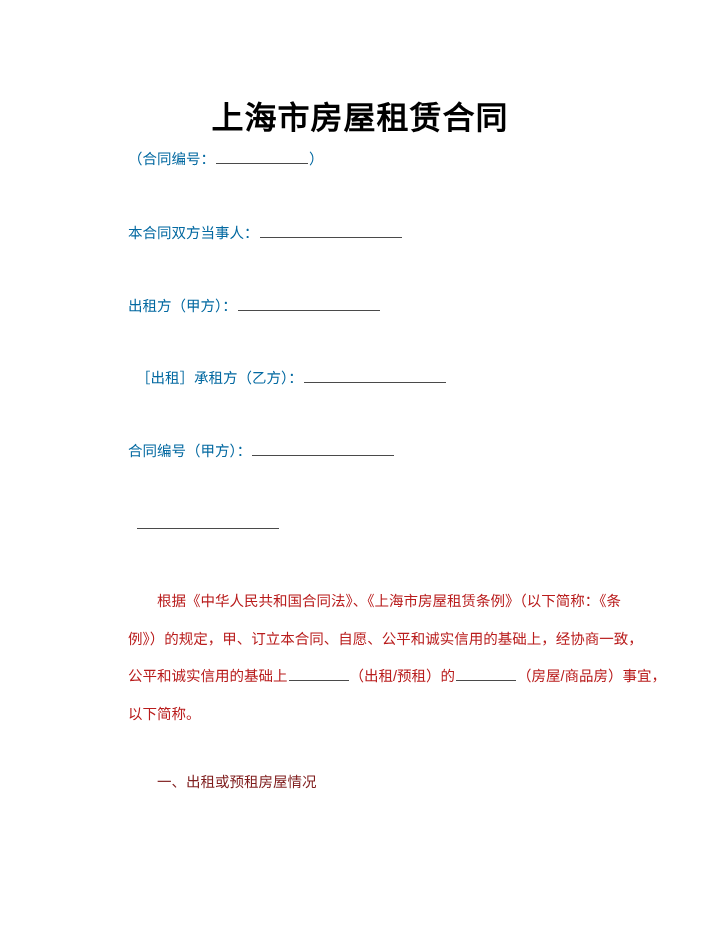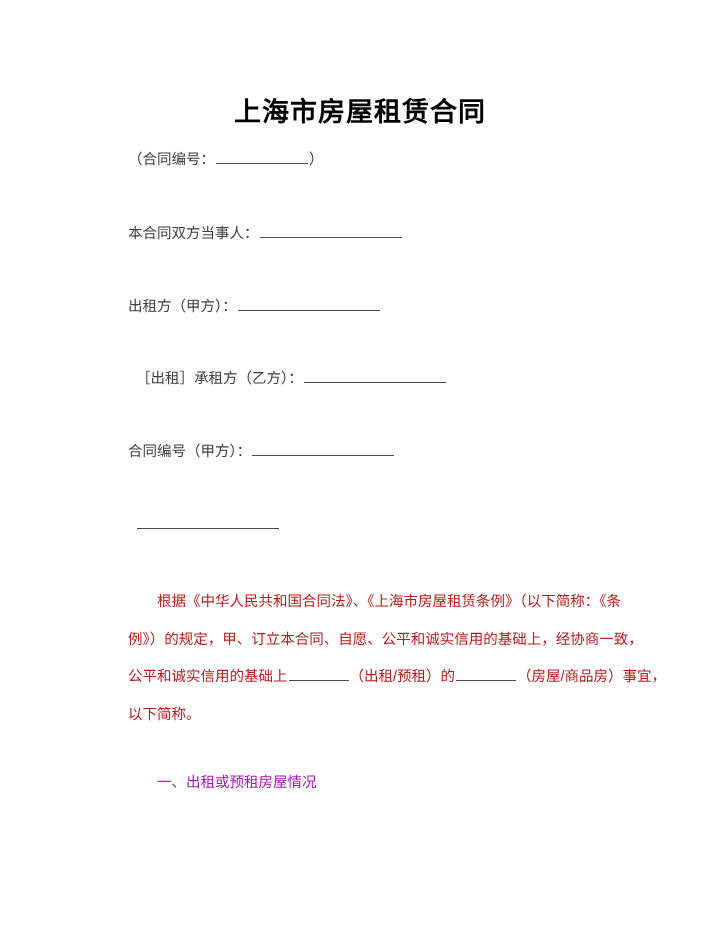--- a/index.html
+++ b/index.html
@@ -24,33 +24,33 @@
     box-sizing: border-box;
   }
 
   
   .doc-title {
     position: absolute;
     top: 78px;
     left: 0;
     width: 720px;
     text-align: center;
-    font-size: 27px;
+    font-size: 32px;
     font-weight: bold;
     letter-spacing: 1px;
     color: #000000;
     line-height: 1.2;
   }
 
   
   .field-line {
     position: absolute;
     left: 128px;
     font-size: 14.5px;
-    color: #404040;
+    color: #0369a1;
     white-space: nowrap;
     line-height: 1.6;
     text-align: right;
   }
   .field-line .label {
     display: inline;
   }
   .blank {
     display: inline-block;
     border-bottom: 1.6px solid #4a4a4a;
@@ -93,21 +93,21 @@
     vertical-align: baseline;
     margin: 0 1px;
   }
 
   
   .section-heading {
     position: absolute;
     left: 128px;
     top: 770px;
     font-size: 14.5px;
-    color: #a21caf;
+    color: #7f1d1d;
     text-indent: 29px;
     white-space: nowrap;
   }
 </style>
 </head>
 <body>
 
 <div class="page">
 
   <h1 class="doc-title">上海市房屋租赁合同</h1>

